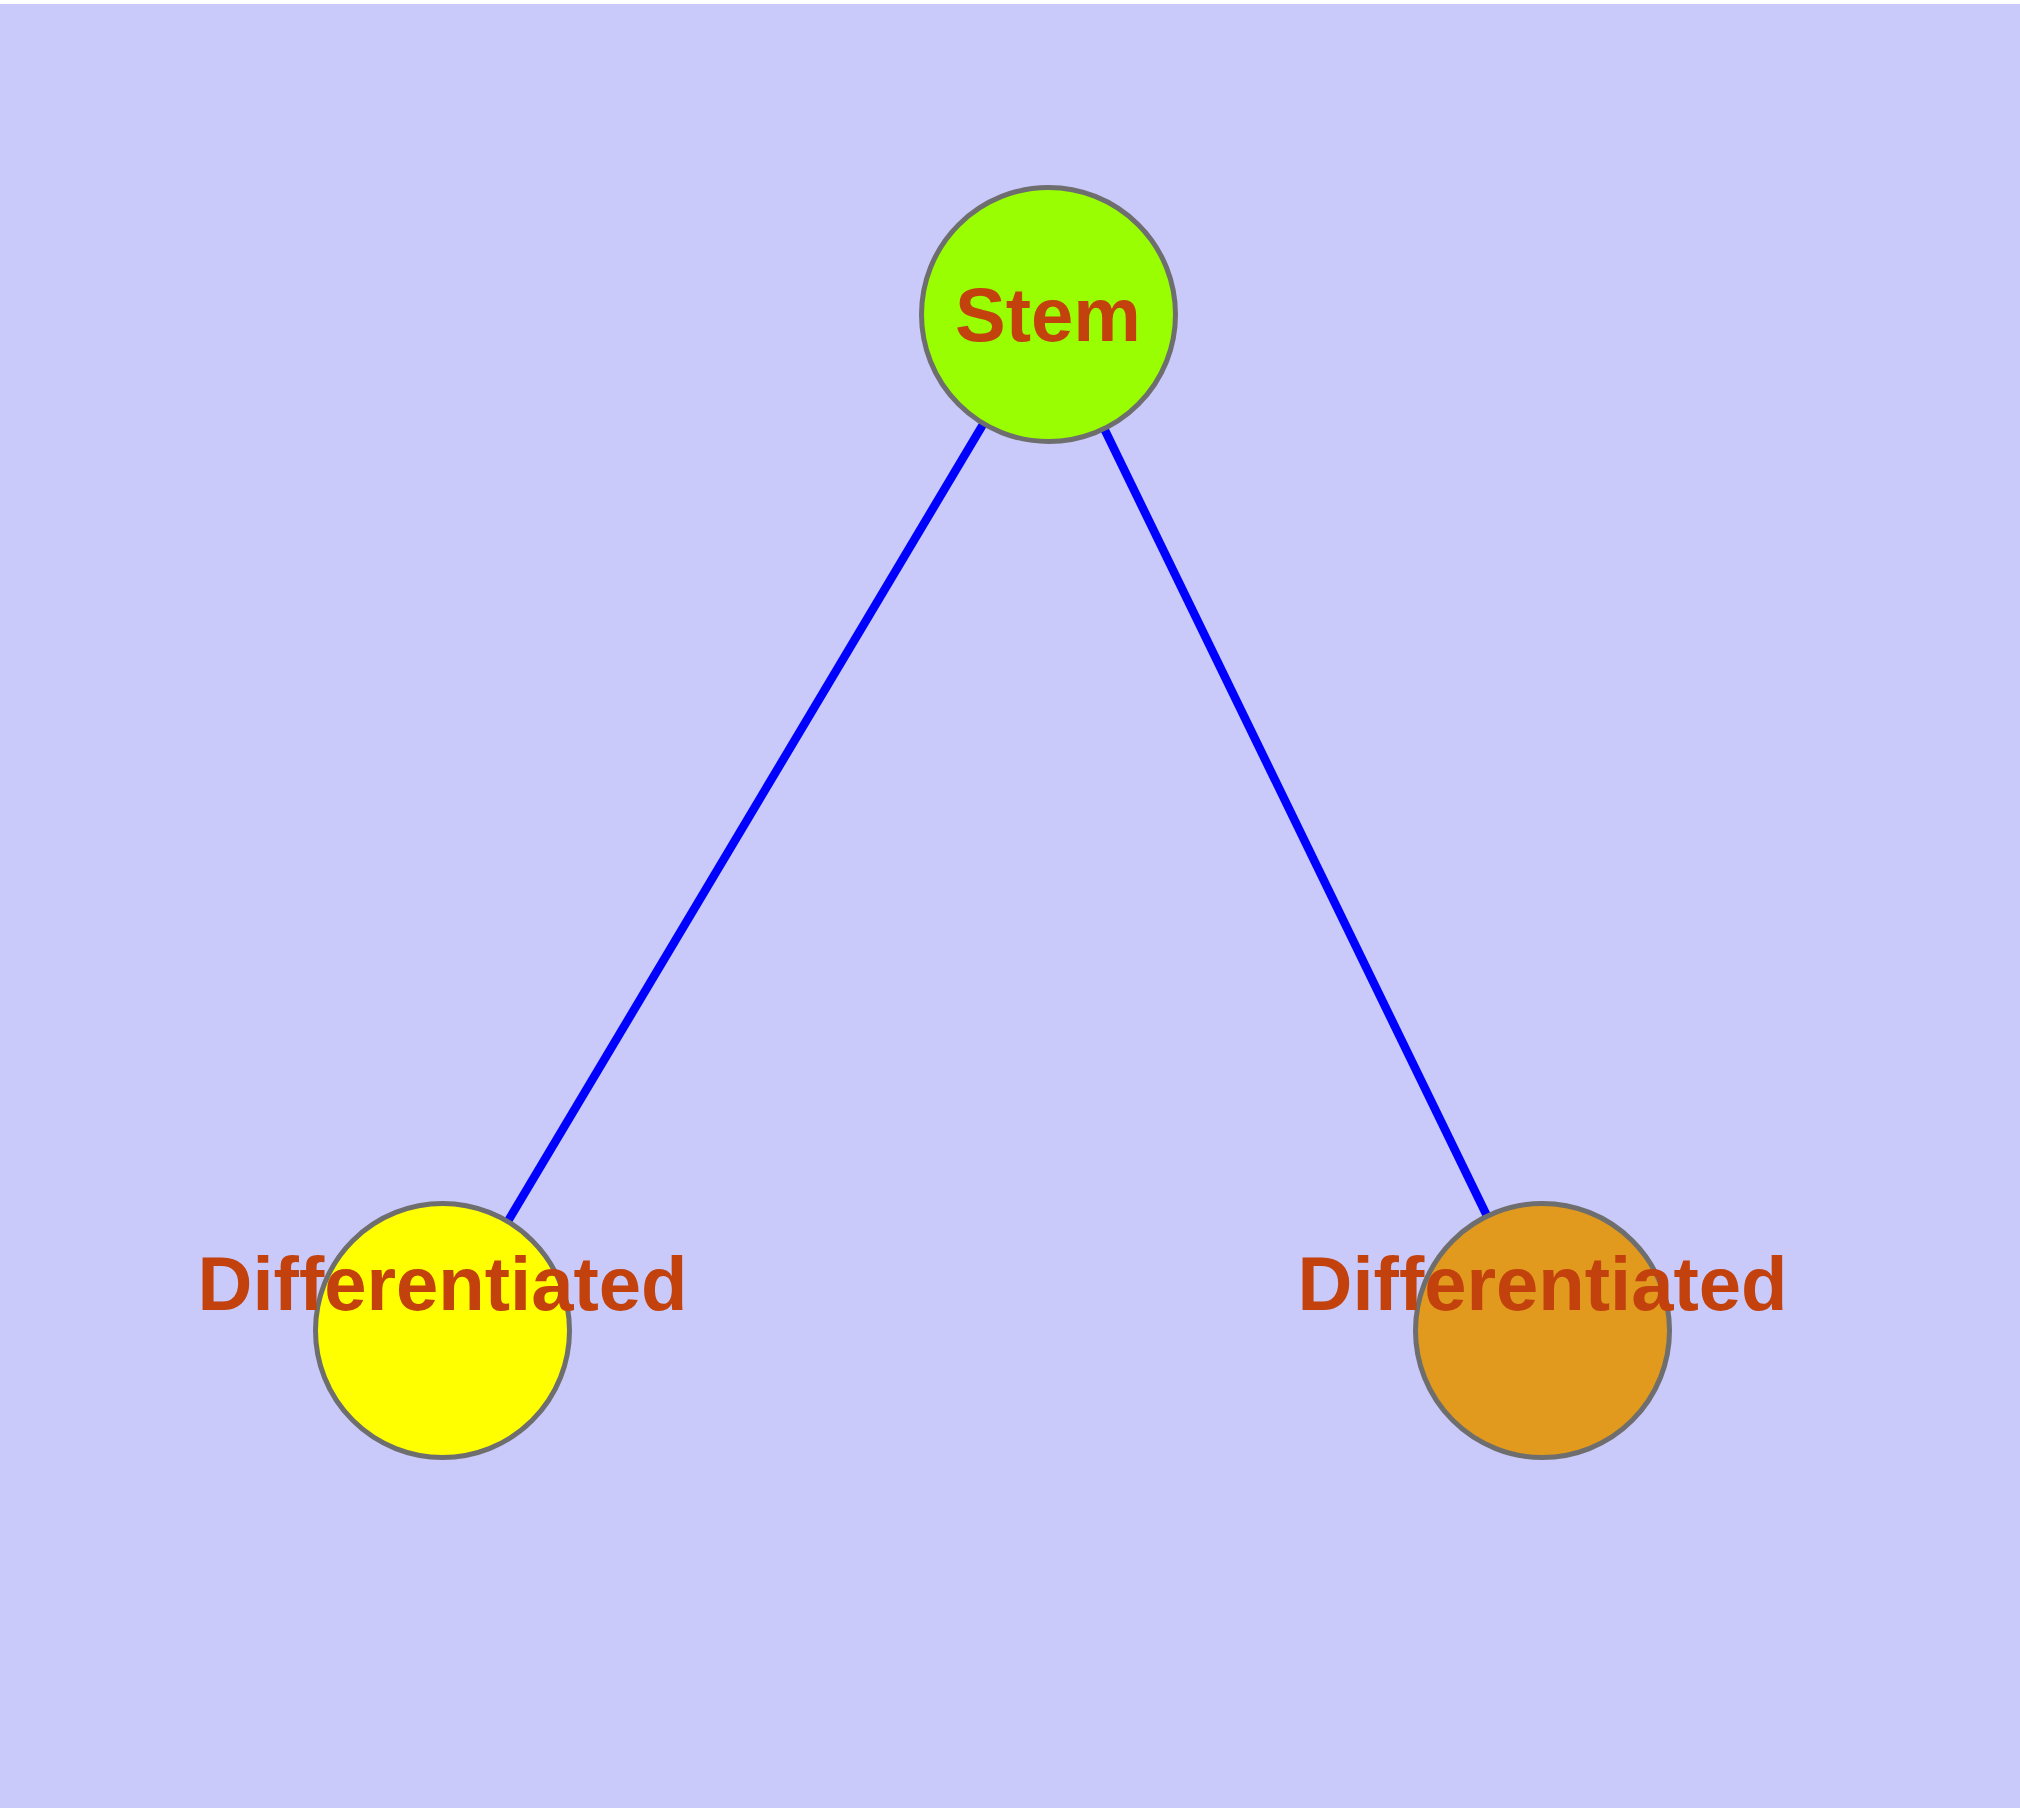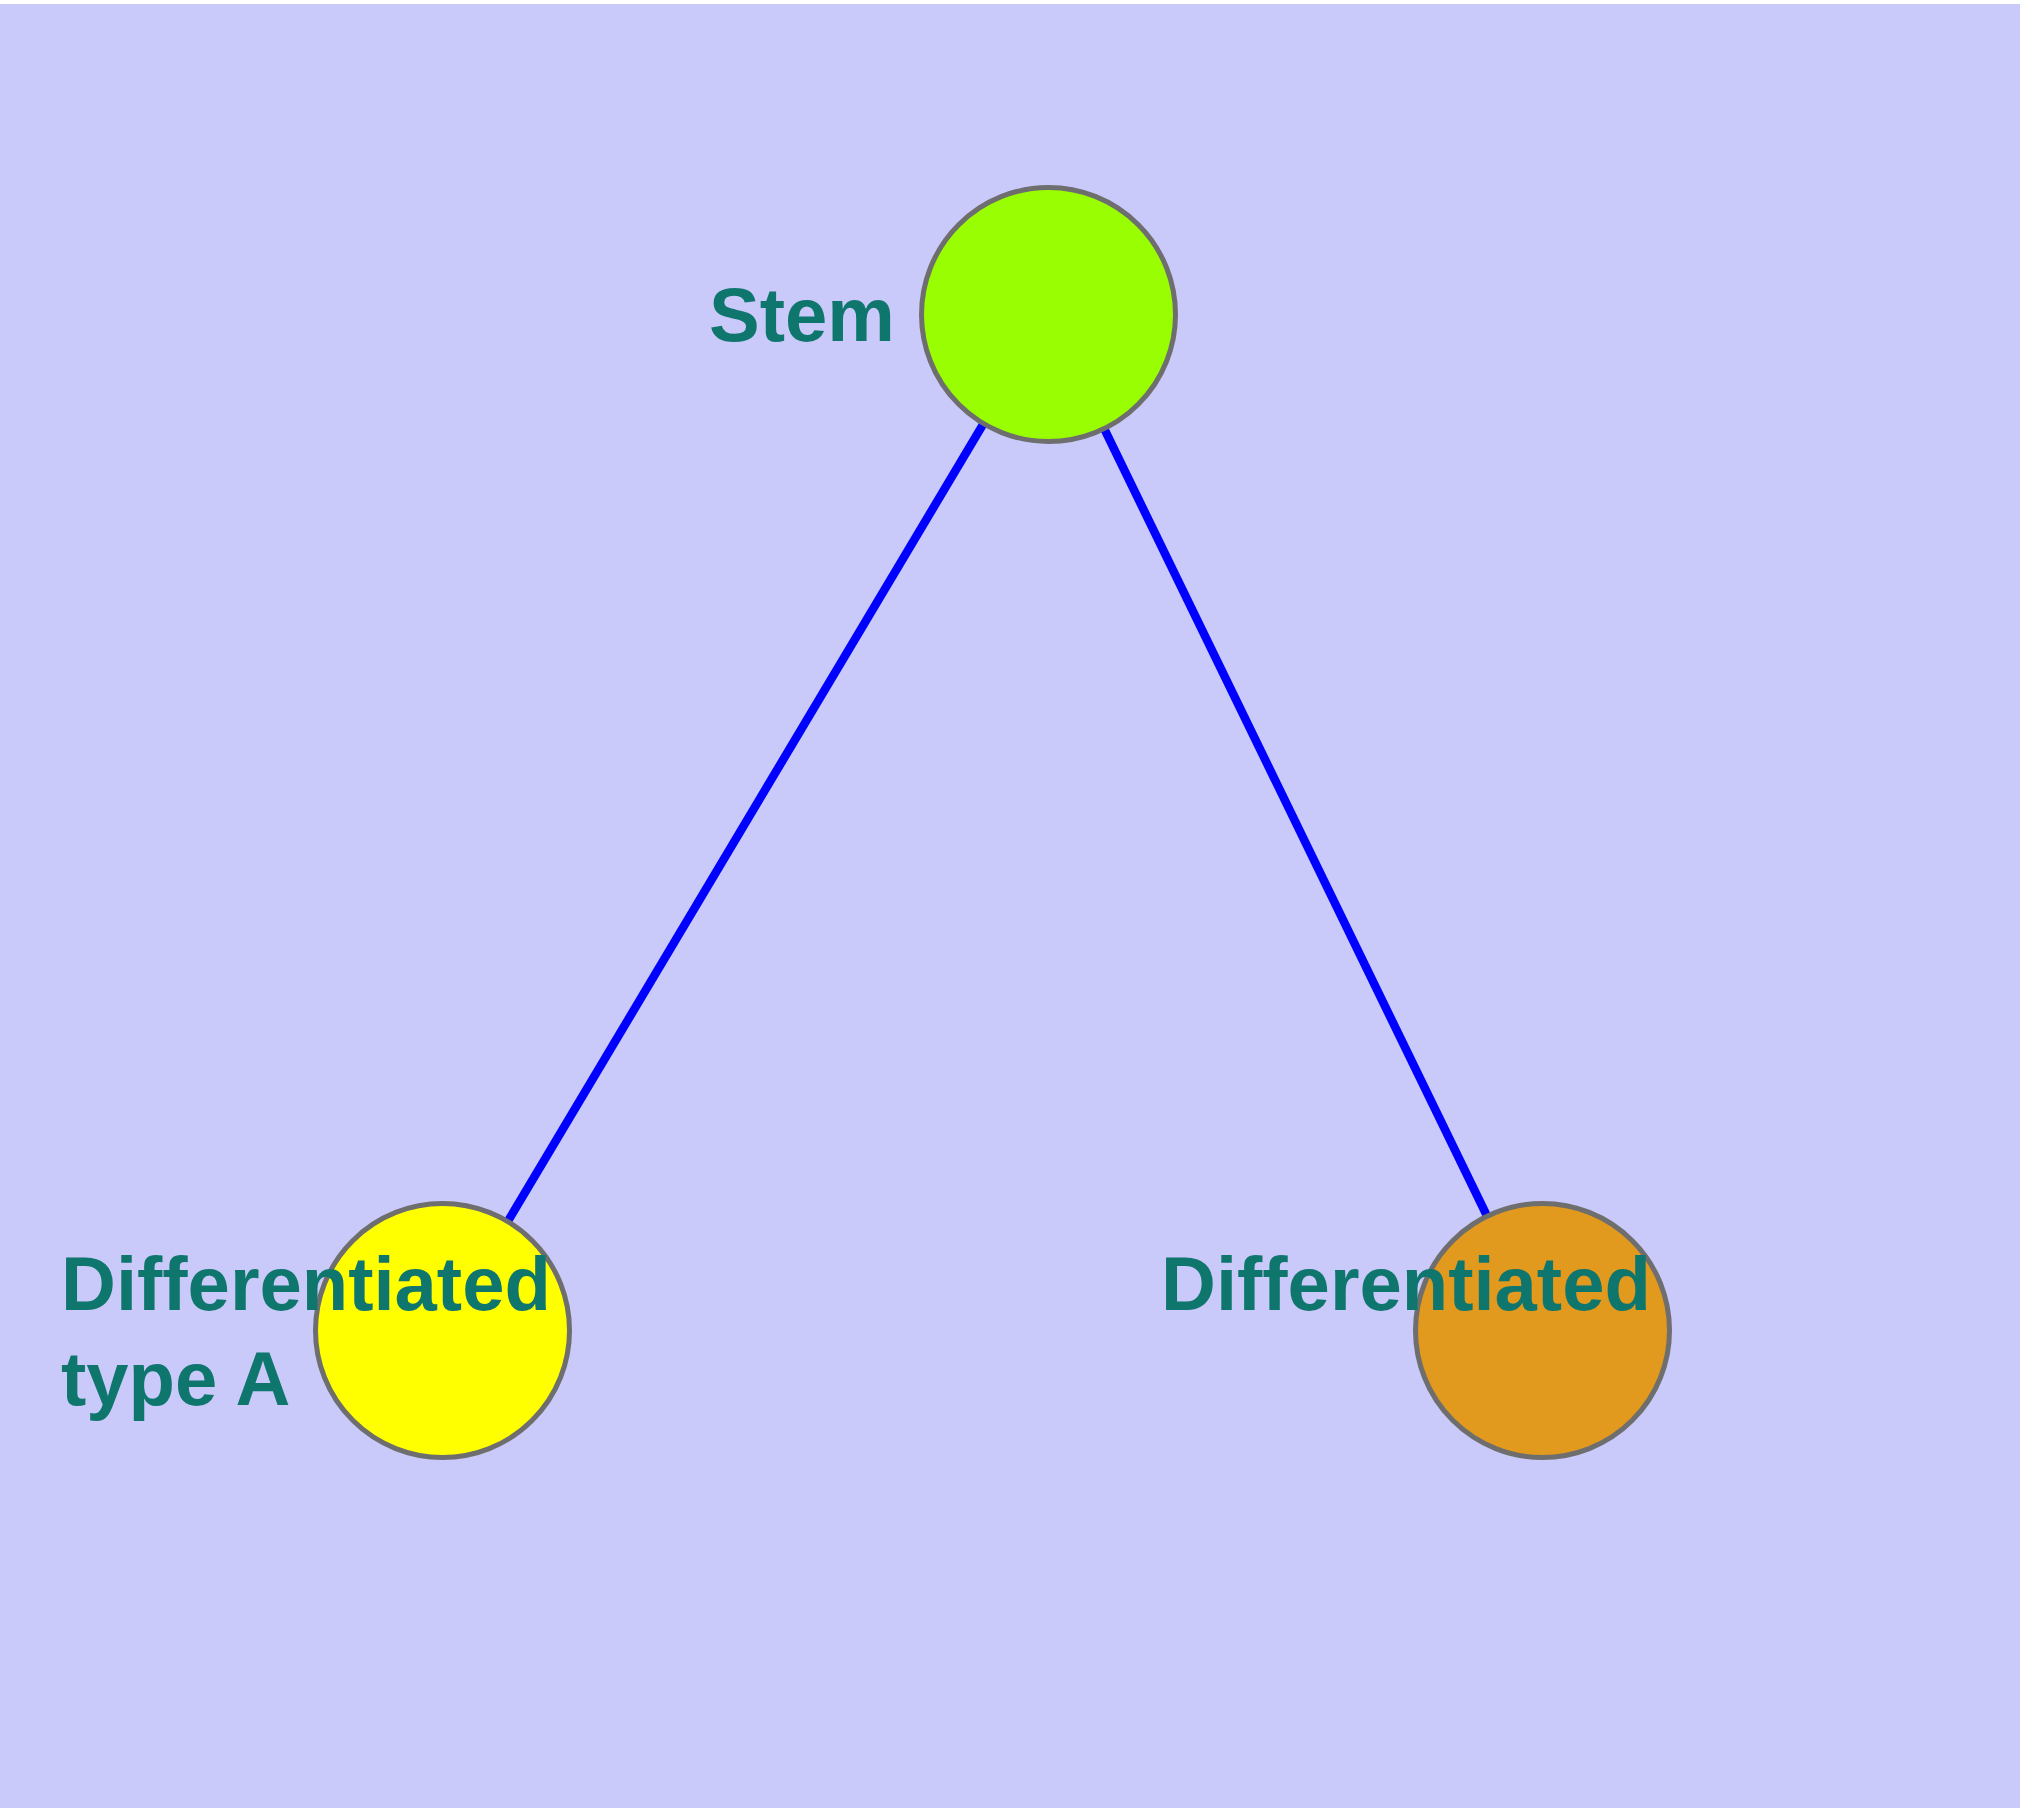--- a/index.html
+++ b/index.html
@@ -36,25 +36,25 @@
     width: 259px;
     height: 259px;
     border: 5.1px solid #6e6e6e;
     border-radius: 50%;
   }
   #stem-circle   { left: 919px; top: 185px;  background: #99fe02; }
   #type-a-circle { left: 313px;  top: 1201px; background: #ffff00; }
   #type-b-circle { left: 1413px; top: 1201px; background: #e1991e; }
   .node-label {
     position: absolute;
-    color: #0f766e;
+    color: #c2410c;
     font-size: 76px;
     font-weight: bold;
     line-height: 95px;
-    text-align: left;
+    text-align: center;
     white-space: nowrap;
   }
   #stem-label   { left: 709px;  top: 267px;  width: 678px; }
   #type-a-label { left: 61px;   top: 1236px; width: 763px; }
   #type-b-label { left: 1161px; top: 1236px; width: 763px; }
 </style>
 </head>
 <body>
 
 <div id="canvas">
@@ -68,20 +68,19 @@
   <div id="stem-circle" class="node-circle"></div>
   <div id="type-a-circle" class="node-circle"></div>
   <div id="type-b-circle" class="node-circle"></div>
 
   <div id="stem-label" class="node-label">
     <div>Stem</div>
   </div>
 
   <div id="type-a-label" class="node-label">
     <div>Differentiated</div>
-    <div>type A</div>
   </div>
 
   <div id="type-b-label" class="node-label">
     <div>Differentiated</div>
   </div>
 </div>
 
 
 </body></html>

